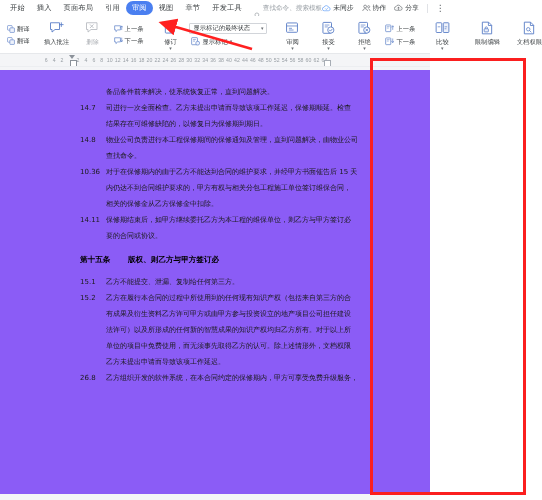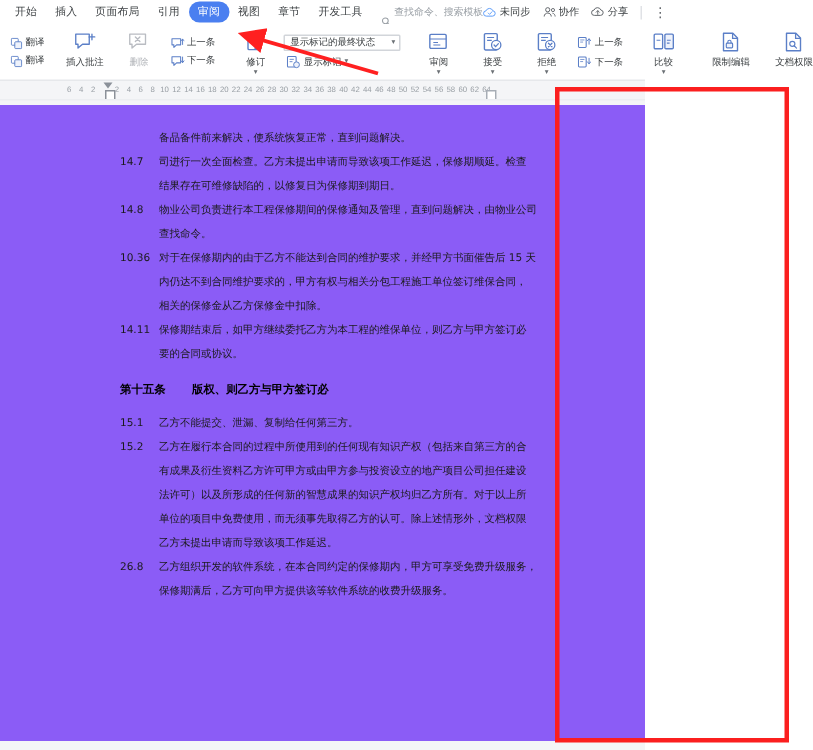--- a/index.html
+++ b/index.html
@@ -469,21 +469,20 @@
               <span class="ln">有成果及衍生资料乙方许可甲方或由甲方参与投资设立的地产项目公司担任建设</span>
               <span class="ln">法许可）以及所形成的任何新的智慧成果的知识产权均归乙方所有。对于以上所</span>
               <span class="ln">单位的项目中免费使用，而无须事先取得乙方的认可。除上述情形外，文档权限</span>
               <span class="ln">乙方未提出申请而导致该项工作延迟。</span>
             </span>
           </div>
           <div class="para">
             <span class="pnum">26.8</span>
             <span class="ptext">
               <span class="ln">乙方组织开发的软件系统，在本合同约定的保修期内，甲方可享受免费升级服务，</span>
-              <span class="ln">保修期满后，乙方可向甲方提供该等软件系统的收费升级服务。</span>
             </span>
           </div>
         </div>
     </div>
   </div>
 
   <div class="annot-rect"></div>
   <svg class="annot-arrow" viewBox="0 0 110 38">
     <defs>
       <marker id="ah" markerWidth="7" markerHeight="7" refX="5.6" refY="3.3" orient="auto">

